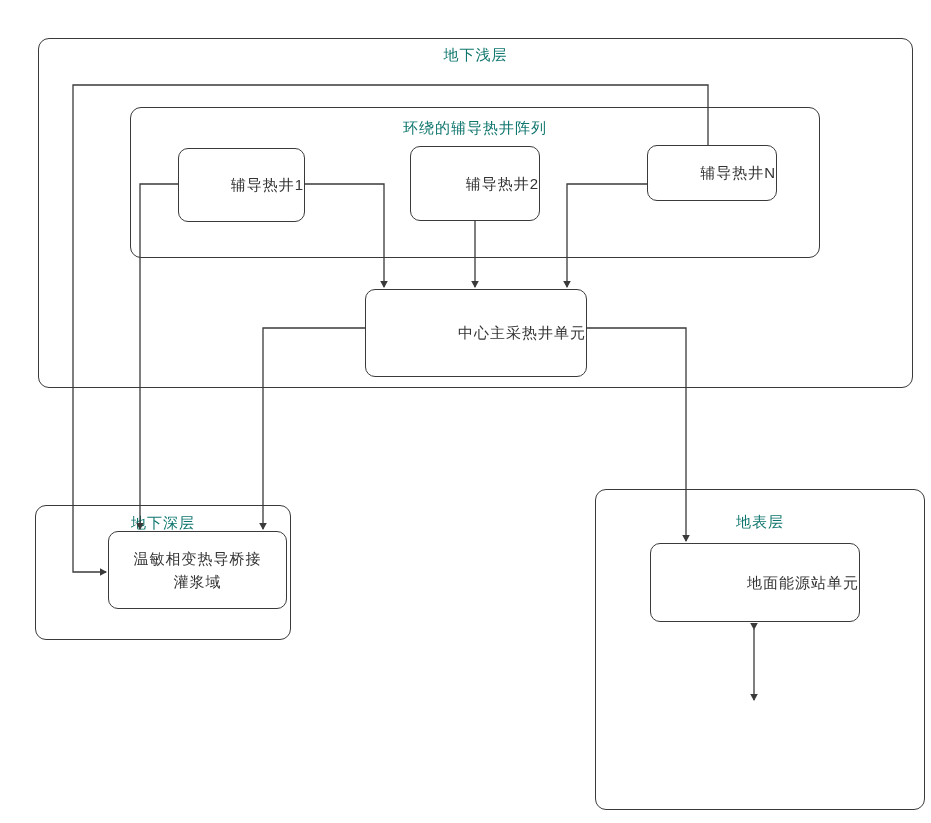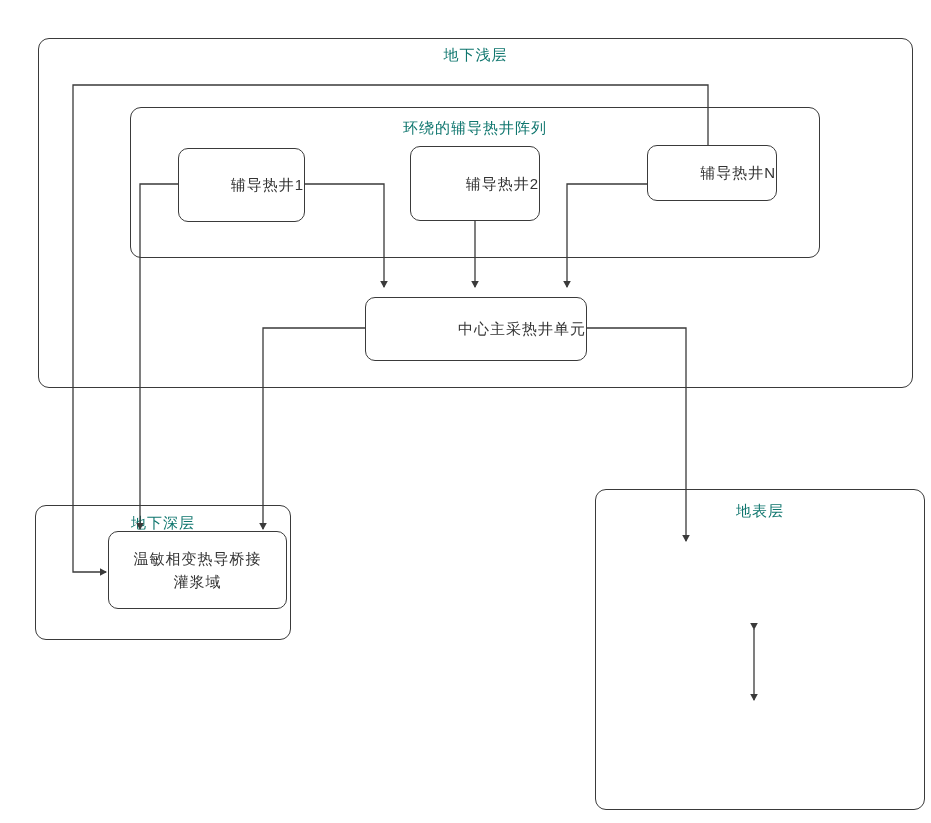--- a/index.html
+++ b/index.html
@@ -70,43 +70,46 @@
 
   <div class="layer" style="left:130px; top:107px; width:690px; height:151px;">
     <div class="layer-label" style="top:11px;">环绕的辅导热井阵列</div>
   </div>
 
   <div class="layer" style="left:35px; top:505px; width:256px; height:135px;">
     <div class="layer-label" style="top:8px;">地下深层</div>
   </div>
 
   <div class="layer" style="left:595px; top:489px; width:330px; height:321px;">
-    <div class="layer-label" style="top:12px;">地表层</div>
+    <div class="layer-label" style="top:23px;">地表层</div>
   </div>
 
   <div class="node" style="left:178px; top:148px; width:127px; height:74px;">
     <span>辅导热井1</span>
   </div>
 
   <div class="node" style="left:410px; top:146px; width:130px; height:75px;padding-left:19px;">
     <span>辅导热井2</span>
   </div>
 
   <div class="node" style="left:647px; top:145px; width:130px; height:56px;">
     <span>辅导热井N</span>
   </div>
 
-  <div class="node" style="left:365px; top:289px; width:222px; height:64px;margin-top:8px;">
+  <div class="node" style="left:365px; top:289px; width:222px; height:88px;">
     <span>中心主采热井单元</span>
   </div>
 
   <div class="node wrap" style="left:108px; top:531px; width:179px; height:78px;">
     <span>温敏相变热导桥接灌浆域</span>
   </div>
 
+  <div class="node" style="left:650px; top:543px; width:210px; height:79px;">
+    <span>地面能源站单元</span>
+  </div>
 
 
   <svg id="edge-layer" viewBox="0 0 931 823" xmlns="http://www.w3.org/2000/svg">
     <defs>
       <marker id="arrow" markerUnits="userSpaceOnUse" markerWidth="10" markerHeight="10" refX="6" refY="5" orient="auto">
         <path d="M0,1.2 L7,5 L0,8.8 Z" fill="#3a3a3a"></path>
       </marker>
     </defs>
     <g fill="none" stroke="#3a3a3a" stroke-width="1.3">
 

